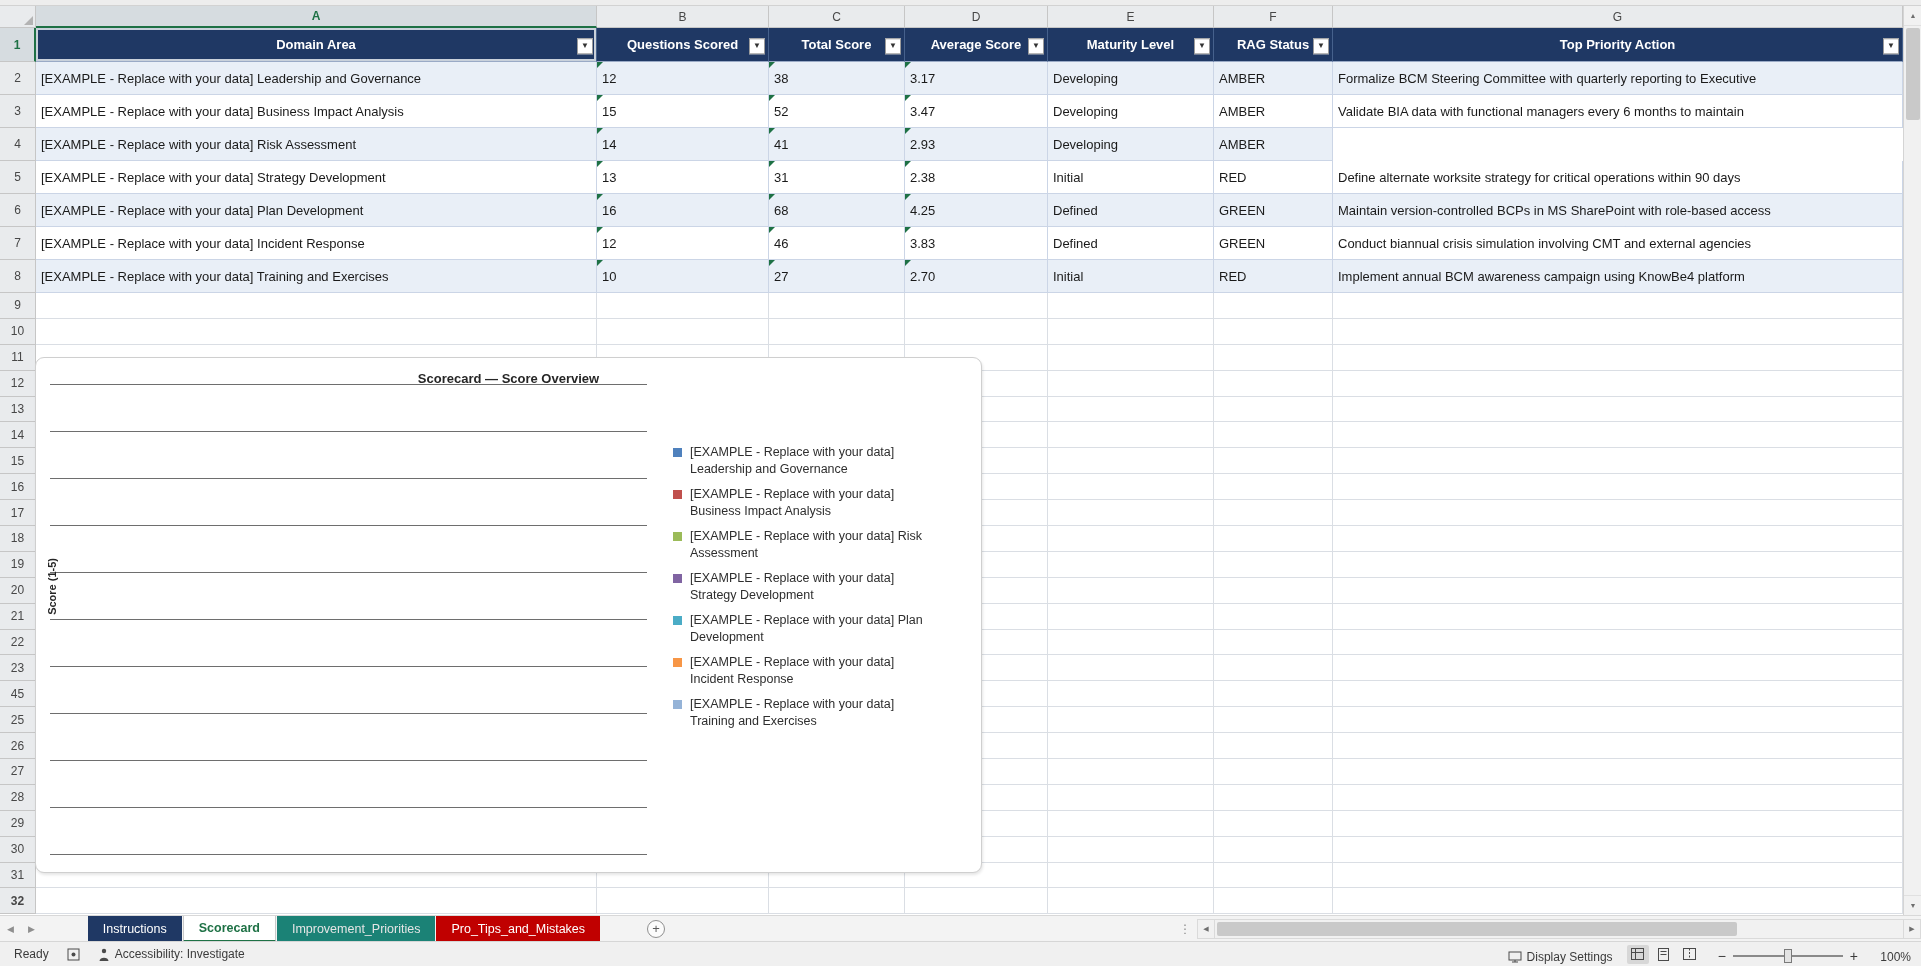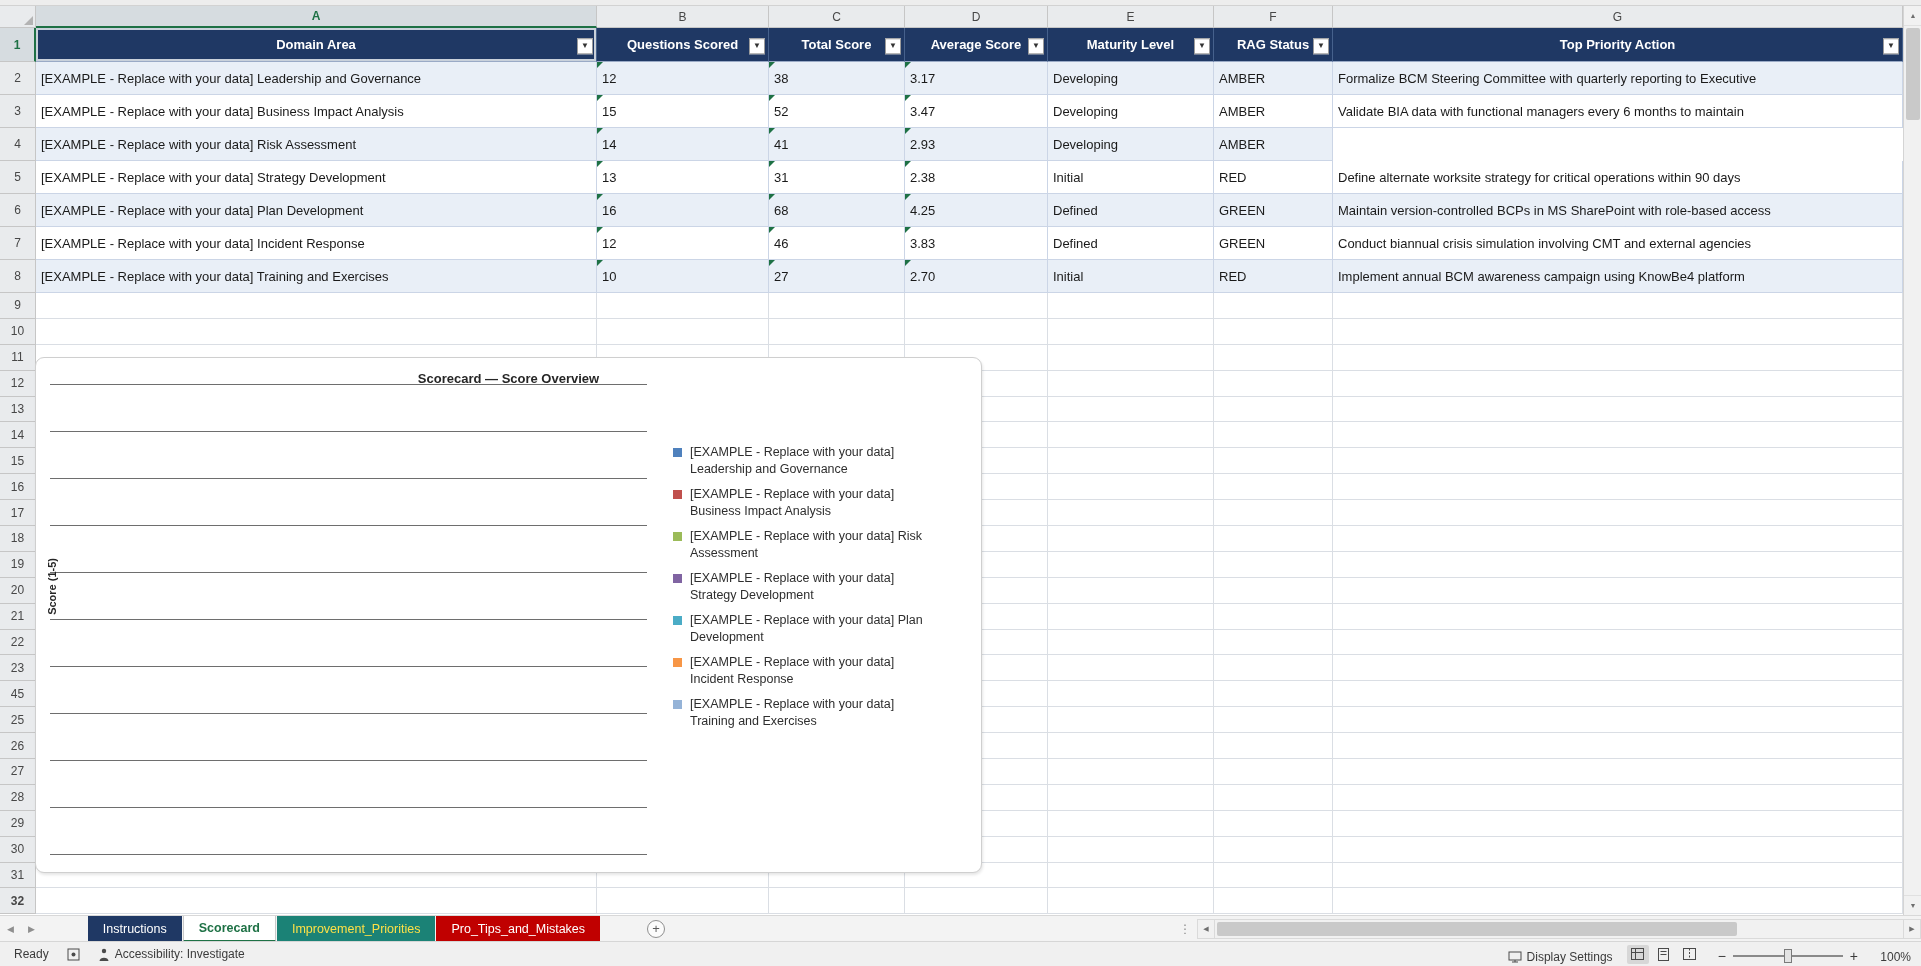--- a/index.html
+++ b/index.html
@@ -483,21 +483,21 @@
     <div class="vs-thumb"></div>
     <div class="vs-btn vs-down">▼</div>
   </div>
 
   <div class="tabbar">
     <span class="tab-nav">◀</span>
     <span class="tab-nav">▶</span>
     <div id="tabs" class="tabs-wrap">
         <div class="sheet-tab" style="background: rgb(31, 56, 100); color: rgb(255, 255, 255);">Instructions</div>
         <div class="sheet-tab active" style="background: rgb(255, 255, 255); color: rgb(30, 113, 69);">Scorecard</div>
-        <div class="sheet-tab" style="background: rgb(27, 130, 118); color: #fde047;">Improvement_Priorities</div>
+        <div class="sheet-tab" style="background: rgb(27, 130, 118); color: #e5e5e5;">Improvement_Priorities</div>
         <div class="sheet-tab" style="background: rgb(192, 0, 0); color: rgb(255, 255, 255);">Pro_Tips_and_Mistakes</div>
       </div>
     <div class="add-sheet">+</div>
     <div class="hscroll-group">
       <span class="dots">⋮</span>
       <div class="hs-btn">◀</div>
       <div class="hs-track">
         <div class="hs-thumb"></div>
       </div>
       <div class="hs-btn">▶</div>

